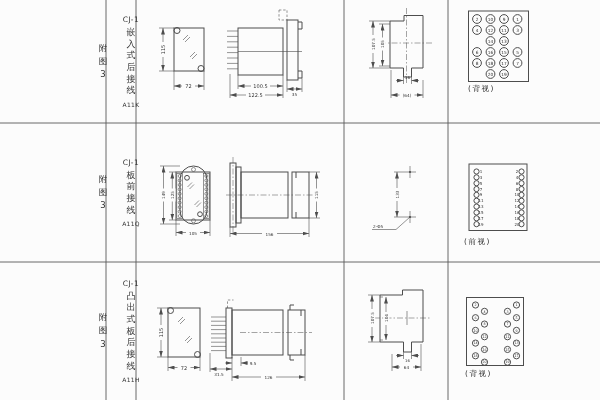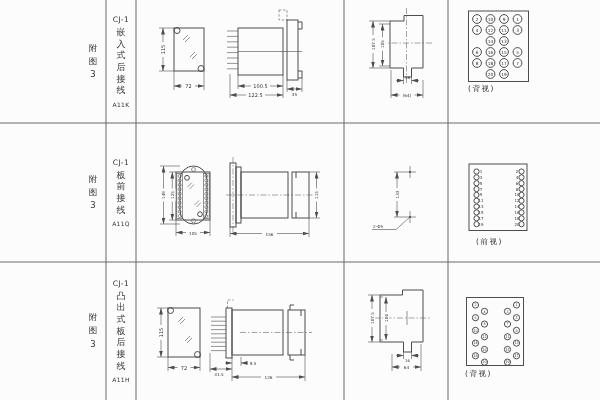--- a/index.html
+++ b/index.html
@@ -15,21 +15,21 @@
   .cl{stroke:#4d4d4d;stroke-width:0.5;fill:none;stroke-dasharray:6 2 1.5 2;}
   .dash{stroke-dasharray:2.4 1.8;}
   .bg{fill:#fcfcfc;stroke:none;}
   text.d{font-family:"DejaVu Sans",sans-serif;font-size:5px;fill:#333;text-anchor:middle;}
   text.d4{font-size:4.2px;}
   text.dl{text-anchor:start;}
   .tnum{font-family:"DejaVu Sans",sans-serif;font-size:4.3px;fill:#333;text-anchor:middle;}
   .tnum.z{font-size:3.3px;}
   .tnum.sd{font-size:4px;}
   
-  .cell{position:absolute;display:flex;flex-direction:column;align-items:center;justify-content:center;}
+  .cell{position:absolute;display:flex;flex-direction:column;align-items:center;justify-content:center;padding-left:10px;}
   .figcol div{font-size:8.5px;line-height:1.55;}
   .modelname{font-size:7.5px;letter-spacing:0.5px;margin-bottom:3px;}
   .mchars div{font-size:9px;line-height:1.3;}
   .code{font-size:6px;margin-top:4px;letter-spacing:0.3px;}
   .caption{position:absolute;font-size:7.5px;letter-spacing:1.5px;text-align:left;color:#333;}
 </style>
 </head>
 <body>
 
 <div class="page">
@@ -456,15 +456,15 @@
         <div>式</div>
         <div>板</div>
         <div>后</div>
         <div>接</div>
         <div>线</div>
       </div>
     <div class="code">A11H</div>
   </div>
 
   <div class="caption" style="left:468px;top:84px;width:61px;">(背视)</div>
-  <div class="caption" style="left:476px;top:237px;width:59px;">(前视)</div>
+  <div class="caption" style="left:464px;top:237px;width:59px;">(前视)</div>
   <div class="caption" style="left:465px;top:369px;width:60px;">(背视)</div>
 </div>
 
 </body></html>

